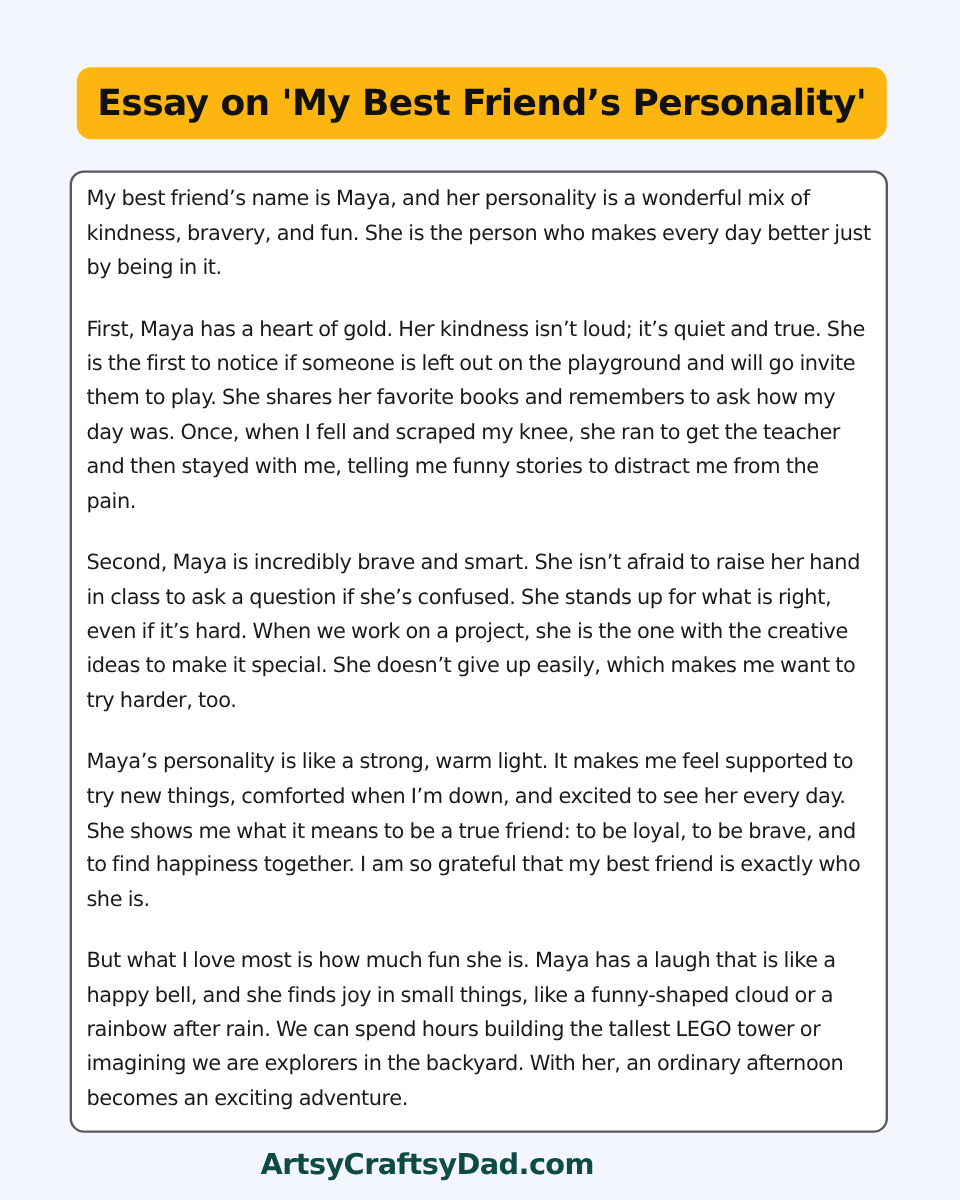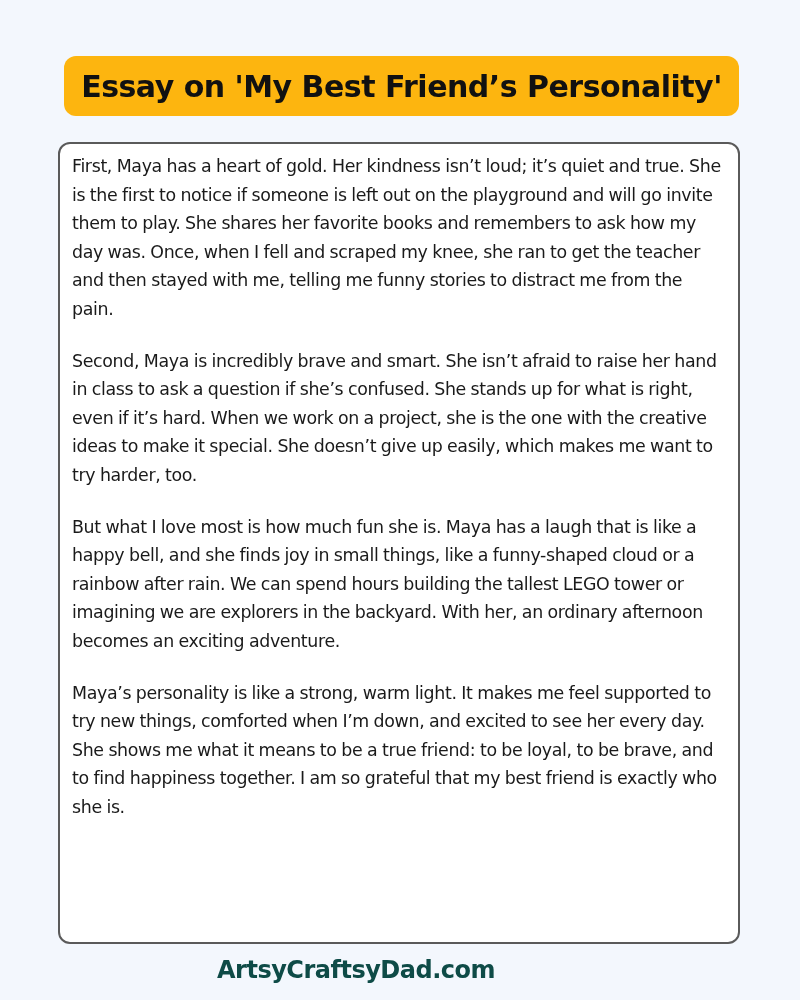--- a/index.html
+++ b/index.html
@@ -32,19 +32,20 @@
   }
 </style>
 </head>
 <body>
 
 <div class="title-bar">
   <h1>Essay on 'My Best Friend’s Personality'</h1>
 </div>
 
 <div class="essay-box">
+  <p>My best friend’s name is Maya, and her personality is a wonderful mix of kindness, bravery, and fun. She is the person who makes every day better just by being in it.</p>
   <p>First, Maya has a heart of gold. Her kindness isn’t loud; it’s quiet and true. She is the first to notice if someone is left out on the playground and will go invite them to play. She shares her favorite books and remembers to ask how my day was. Once, when I fell and scraped my knee, she ran to get the teacher and then stayed with me, telling me funny stories to distract me from the pain.</p>
   <p>Second, Maya is incredibly brave and smart. She isn’t afraid to raise her hand in class to ask a question if she’s confused. She stands up for what is right, even if it’s hard. When we work on a project, she is the one with the creative ideas to make it special. She doesn’t give up easily, which makes me want to try harder, too.</p>
+  <p>Maya’s personality is like a strong, warm light. It makes me feel supported to try new things, comforted when I’m down, and excited to see her every day. She shows me what it means to be a true friend: to be loyal, to be brave, and to find happiness together. I am so grateful that my best friend is exactly who she is.</p>
   <p>But what I love most is how much fun she is. Maya has a laugh that is like a happy bell, and she finds joy in small things, like a funny-shaped cloud or a rainbow after rain. We can spend hours building the tallest LEGO tower or imagining we are explorers in the backyard. With her, an ordinary afternoon becomes an exciting adventure.</p>
-  <p>Maya’s personality is like a strong, warm light. It makes me feel supported to try new things, comforted when I’m down, and excited to see her every day. She shows me what it means to be a true friend: to be loyal, to be brave, and to find happiness together. I am so grateful that my best friend is exactly who she is.</p>
 </div>
 
 <div class="footer">ArtsyCraftsyDad.com</div>
 
 </body></html>

